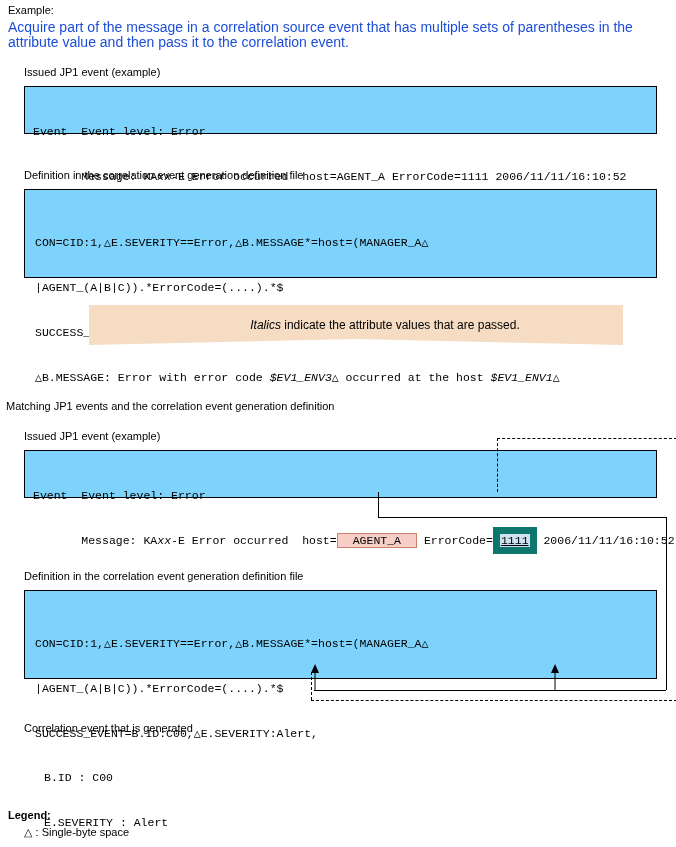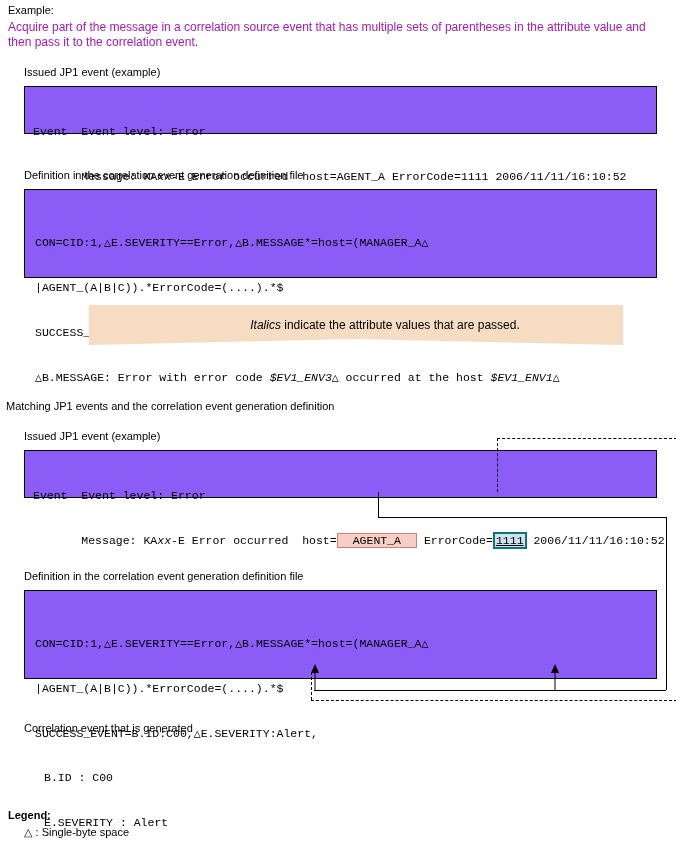--- a/index.html
+++ b/index.html
@@ -18,44 +18,44 @@
   }
   .abs { position: absolute; }
   .label {
     font-family: "Liberation Sans", sans-serif;
     font-size: 11px;
     color: #000;
     white-space: nowrap;
   }
   .para {
     font-family: "Liberation Sans", sans-serif;
-    font-size: 12px;
-    color: #a21caf;
+    font-size: 14px;
+    color: #1d4ed8;
     line-height: 15px;
   }
   .box {
     border: 1px solid #000;
-    background: #8b5cf6;
+    background: #7dd3fc;
     box-sizing: border-box;
   }
   .mono {
     font-family: "Liberation Mono", monospace;
     font-size: 11.5px;
     line-height: 15px;
     color: #000;
     white-space: pre;
   }
   .hl-red {
     background: #f7cfc6;
     border: 1px solid #d08070;
     padding: 0 15px;
   }
   .hl-blue {
     background: #cfe0ef;
-    border: 2px solid #0f766e;
+    border: 7px solid #0f766e;
     padding: 0 1px;
     text-decoration: underline;
   }
   .ital { font-style: italic; text-align: right; }
   .dash-h {
     border-top: 1px dashed #000;
     height: 0;
   }
   .dash-v {
     border-left: 1px dashed #000;

